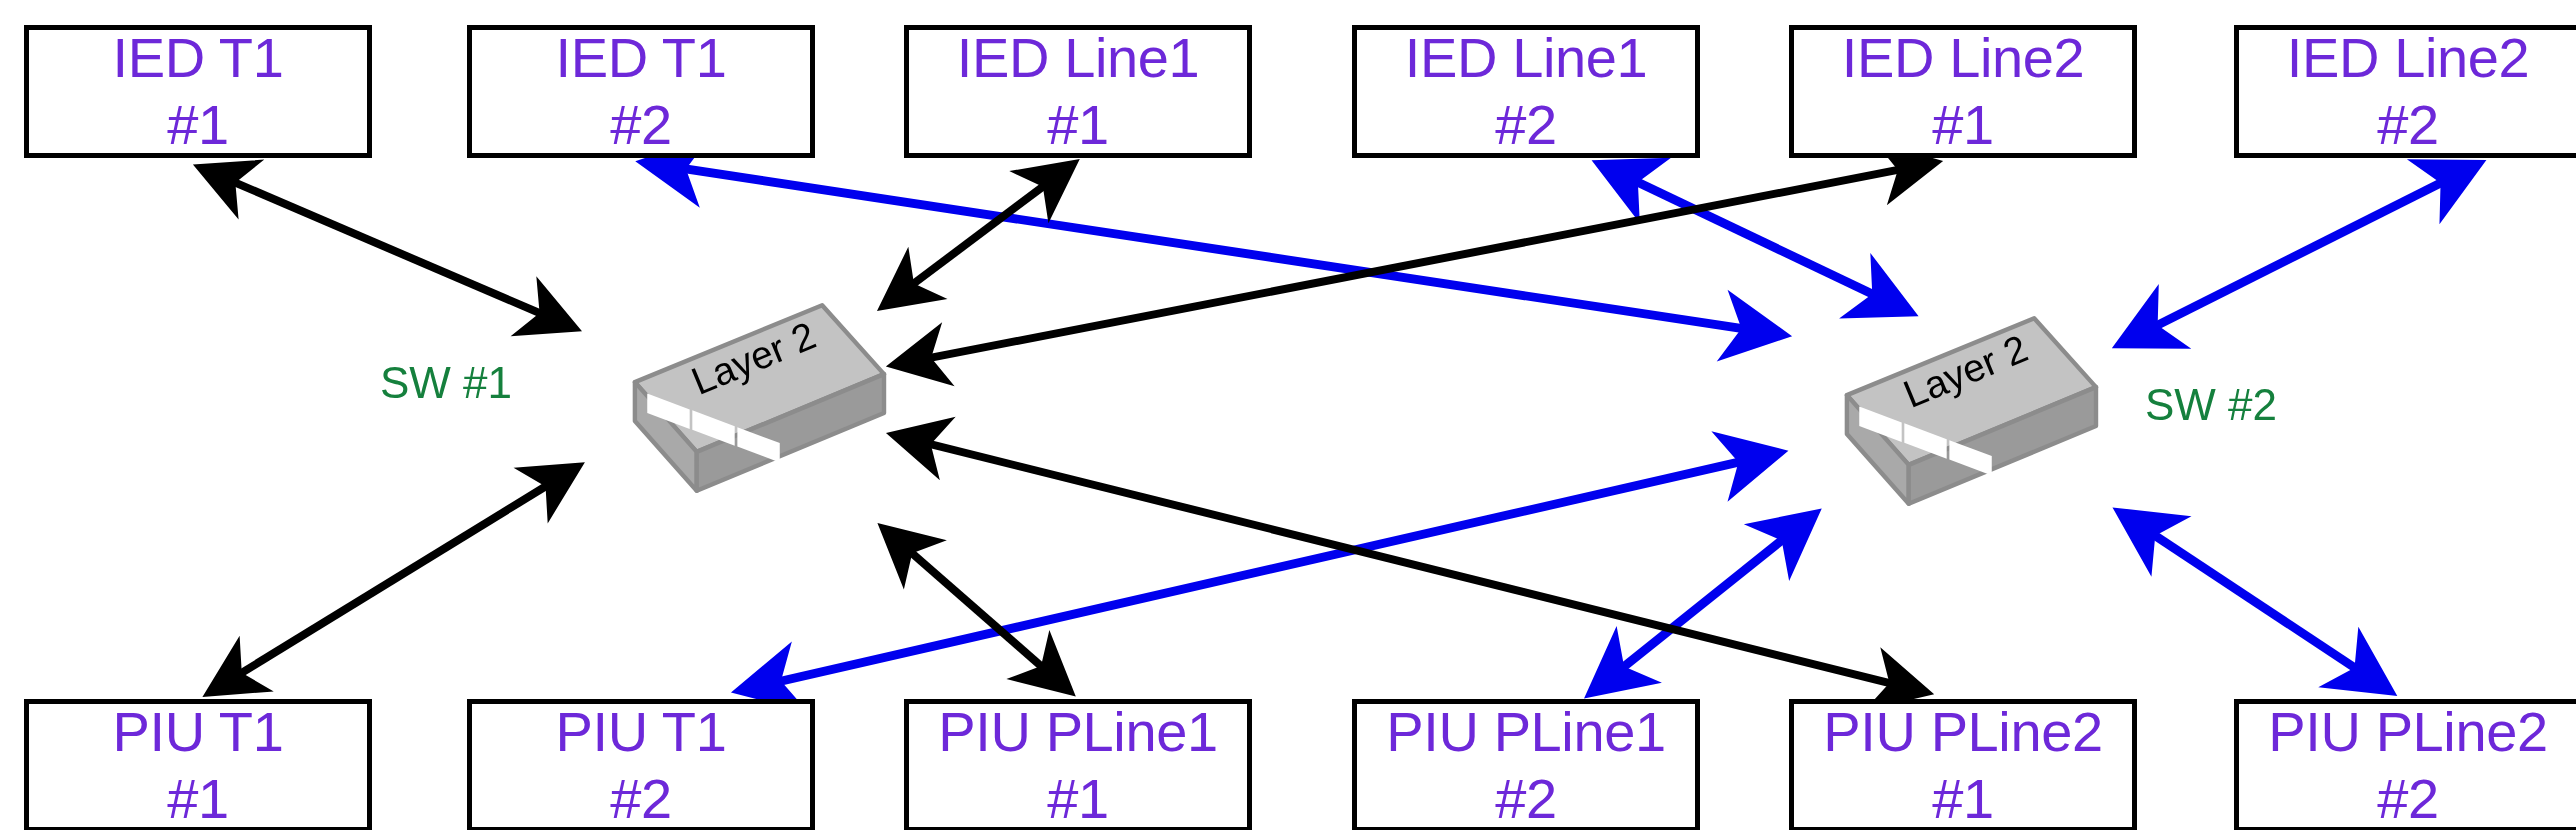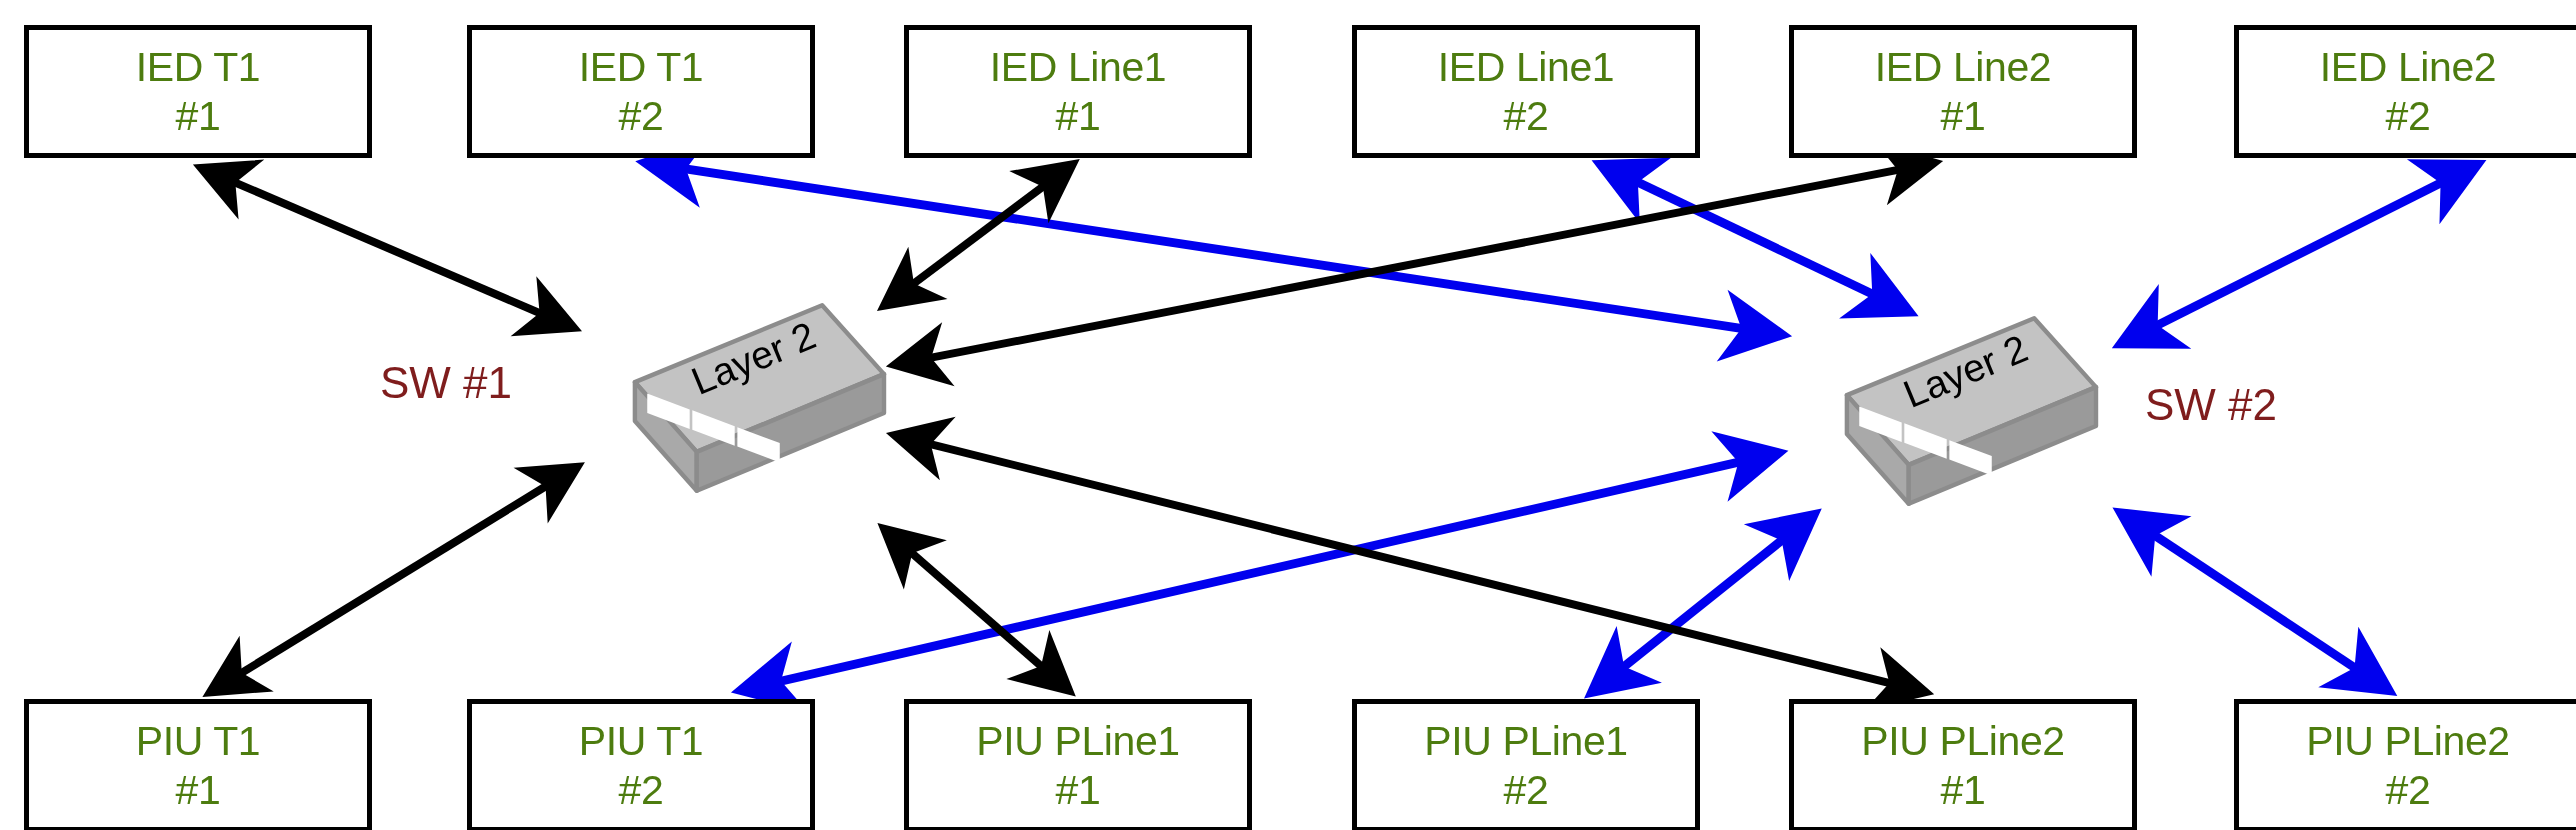--- a/index.html
+++ b/index.html
@@ -31,29 +31,29 @@
     border: 5.3px solid #000000;
     background: #ffffff;
     display: flex;
     flex-direction: column;
     align-items: center;
     justify-content: center;
     line-height: 1.18;
     z-index: 4;
   }
   .node-line {
-    font-size: 41px;
-    color: #4d7c0f;
+    font-size: 56px;
+    color: #6d28d9;
     white-space: nowrap;
     letter-spacing: -0.4px;
   }
   .sw-label {
     position: absolute;
     font-size: 44px;
-    color: #7f1d1d;
+    color: #15803d;
     white-space: nowrap;
     z-index: 6;
   }
   .switch {
     position: absolute;
     width: 318px;
     height: 186px;
     z-index: 5;
   }
   .switch svg { display: block; width: 100%; height: 100%; overflow: visible; }

